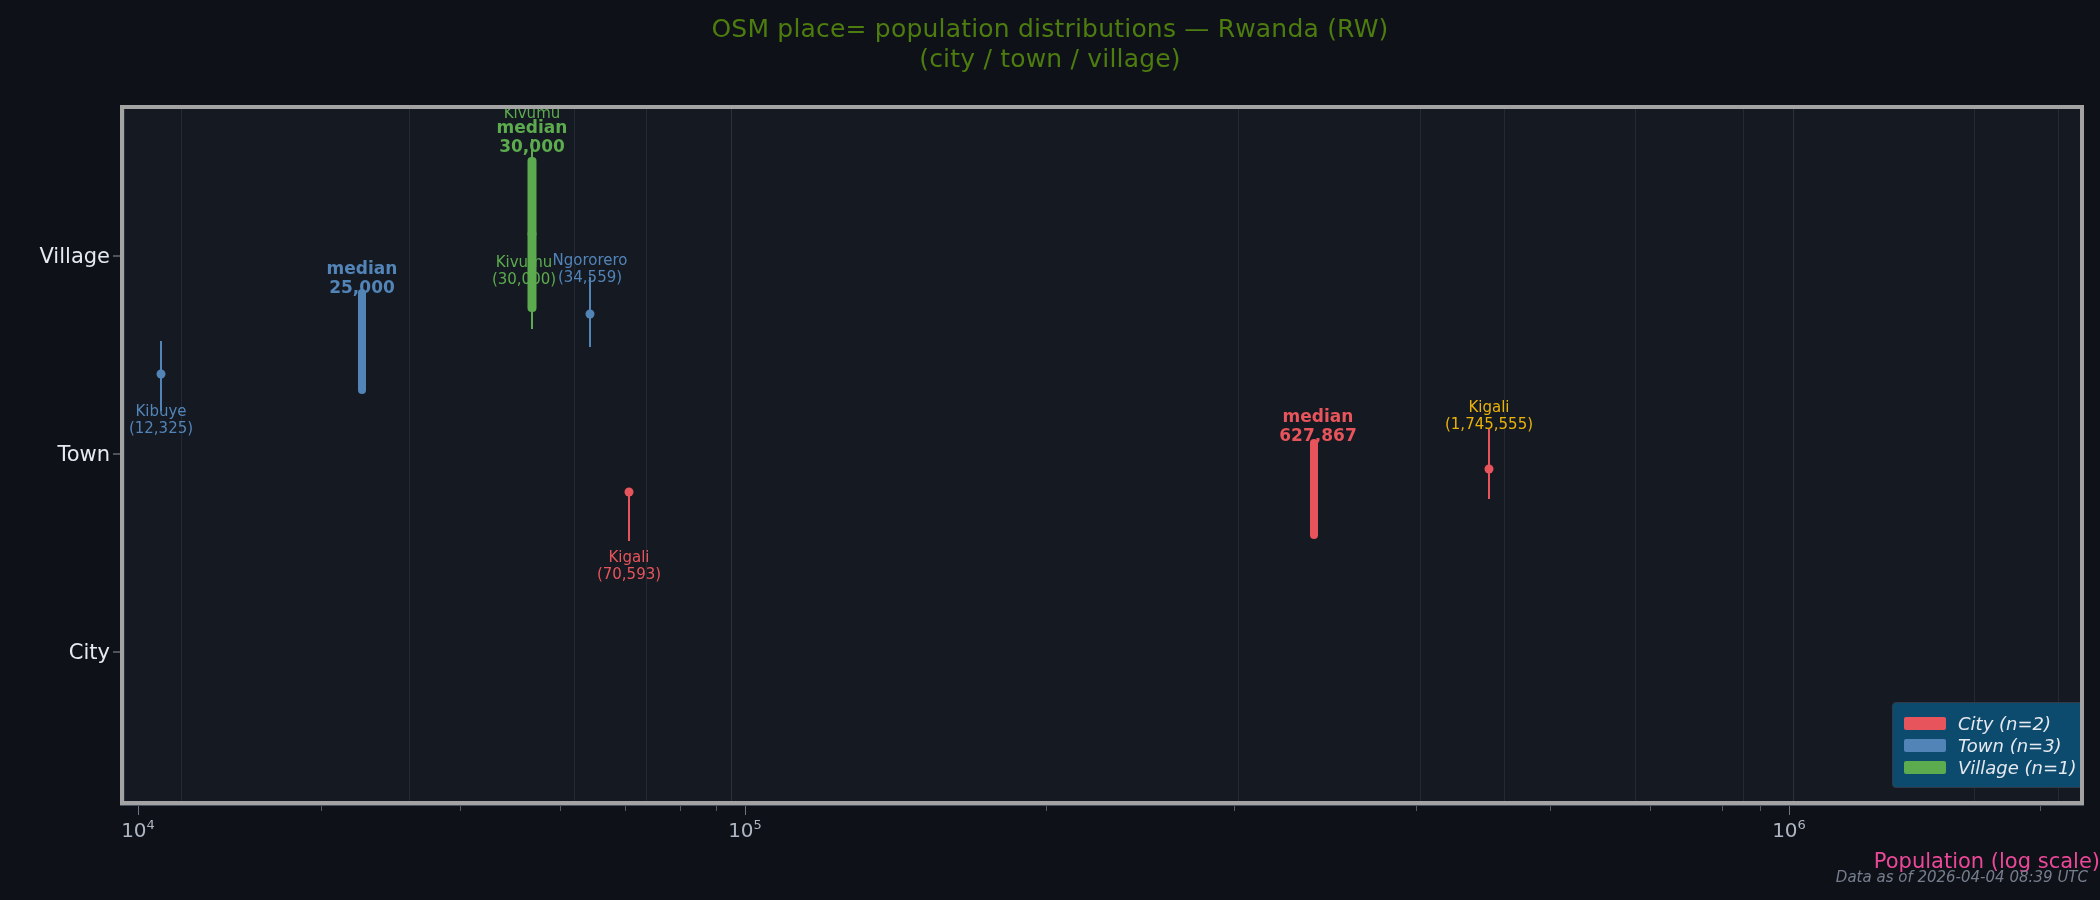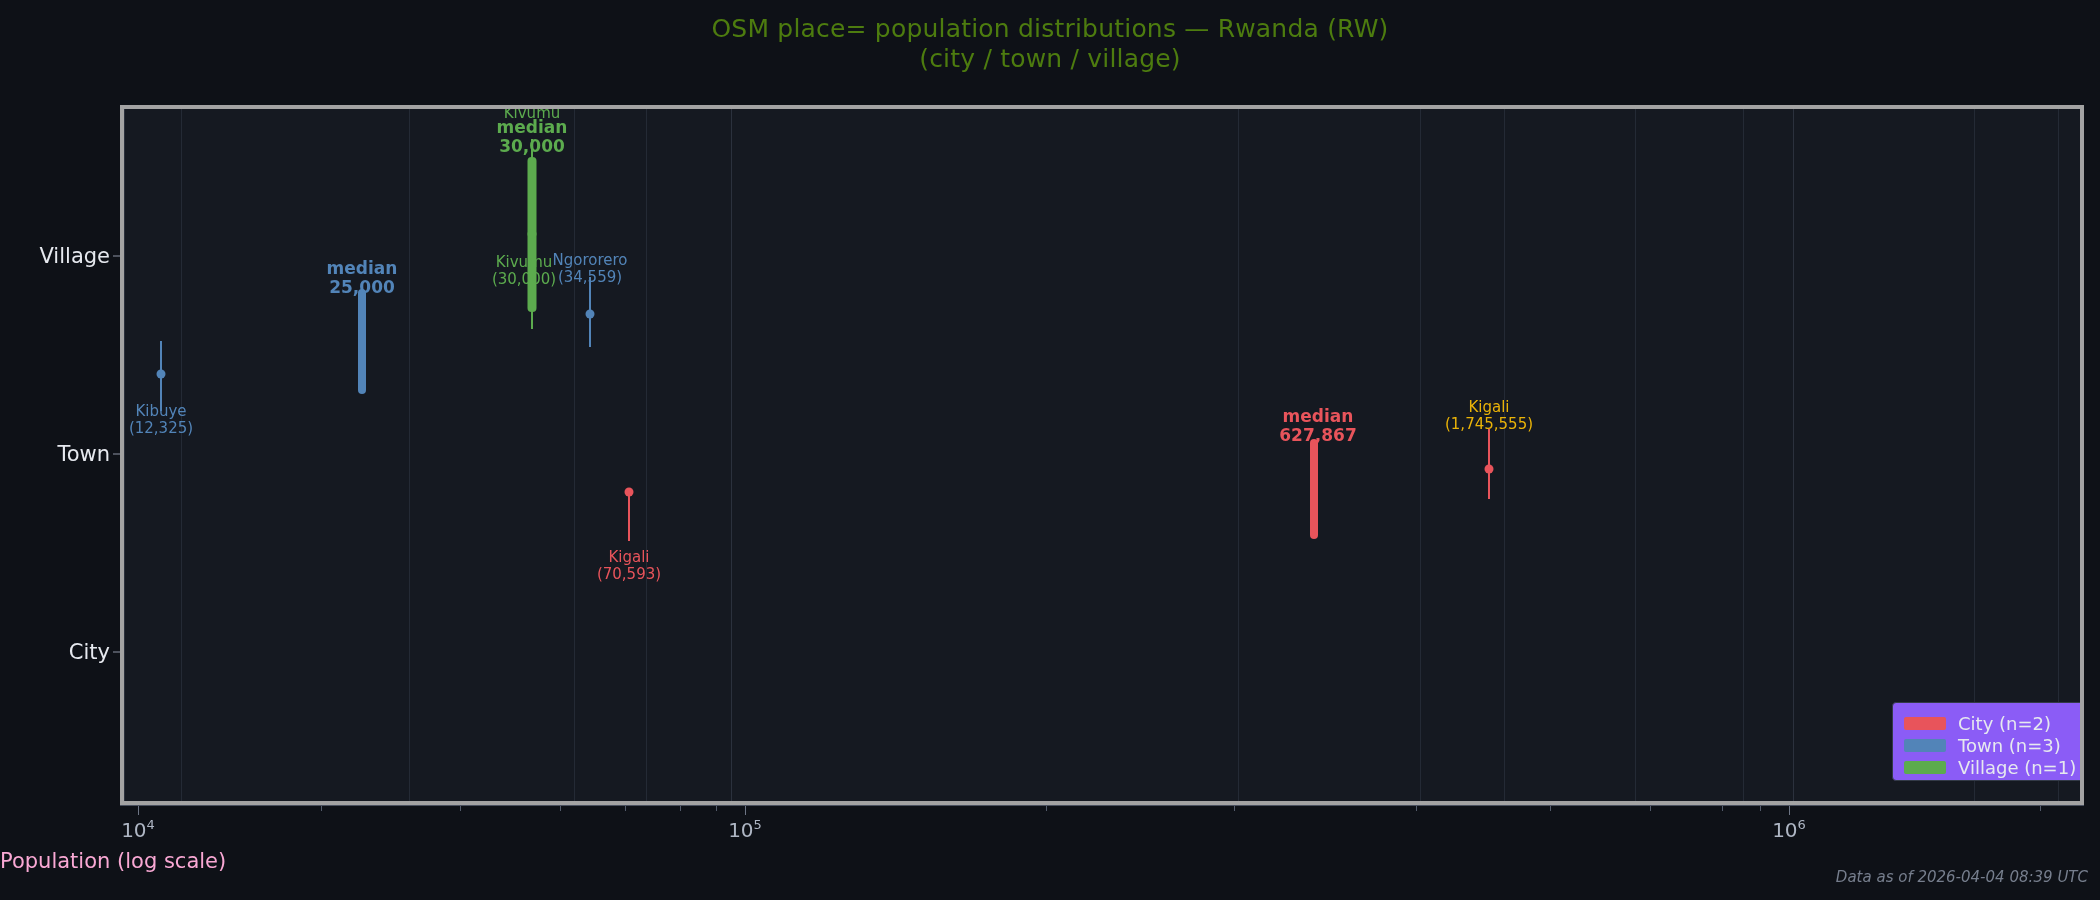--- a/index.html
+++ b/index.html
@@ -99,22 +99,22 @@
   .xtick-label sup {
     font-size: 13px;
     vertical-align: super;
     line-height: 0;
   }
   #xlabel {
     position: absolute;
     left: 0;
     top: 849px;
     width: 2100px;
-    text-align: left;
-    color: #f9a8d4;
+    text-align: right;
+    color: #ec4899;
     font-size: 21px;
   }
 
   
   .range-bar {
     position: absolute;
     border-radius: 4px;
     transform: translateX(-50%);
   }
   .whisker {
@@ -150,24 +150,25 @@
     white-space: nowrap;
   }
   .median-ann .mw { display: block; }
   .median-ann .mv { display: block; }
 
   
   #legend {
     position: absolute;
     left: 1868px;
     top: 698px;
-    padding: 9px 14px 2px 11px;
-    background: #8b5cf6;
+    padding: 9px 14px 9px 11px;
+    background: #0c4a6e;
     border: 1px solid #333a47;
     border-radius: 4px;
+    font-style: italic;
   }
   .legend-row {
     display: flex;
     align-items: center;
     height: 22px;
   }
   .legend-swatch {
     width: 42px;
     height: 13px;
     border-radius: 2px;

